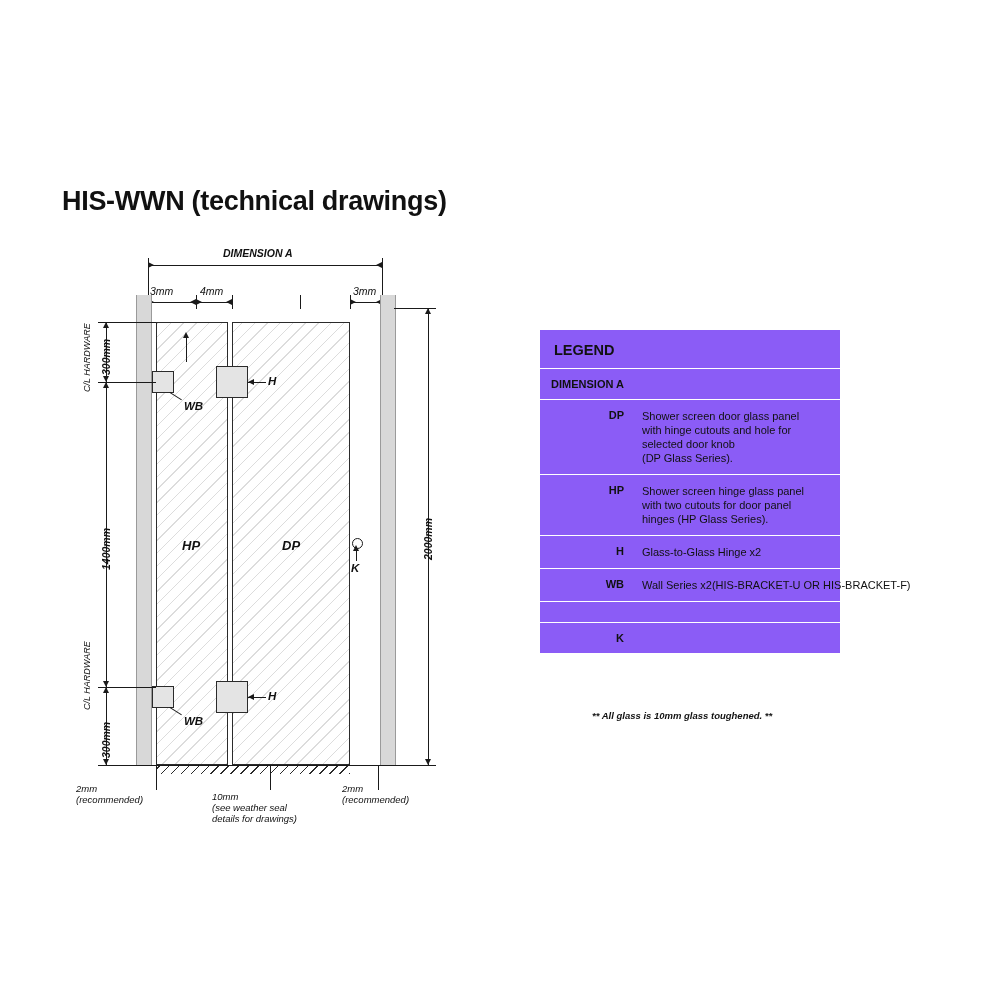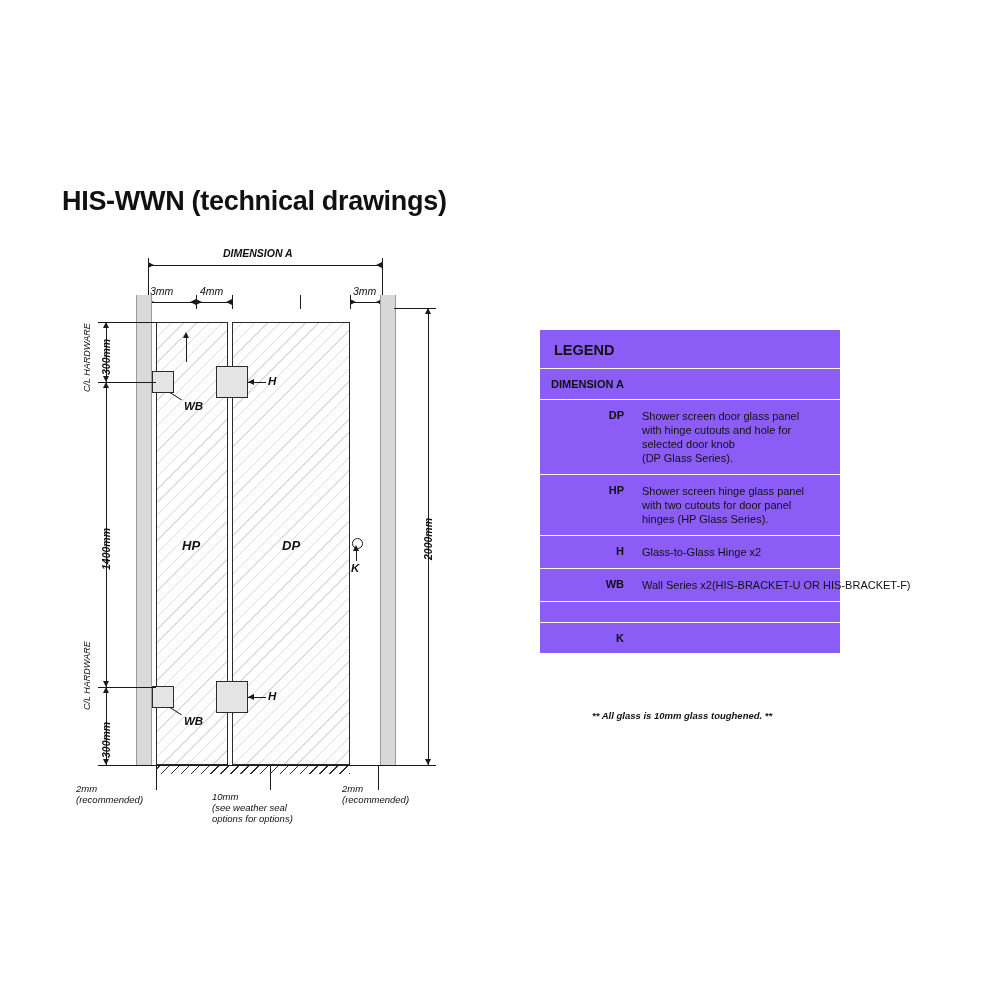--- a/index.html
+++ b/index.html
@@ -307,21 +307,21 @@
   <div class="line vline" style="left:210px; top:526px; height:24px;"></div>
   <div class="line vline" style="left:318px; top:526px; height:24px;"></div>
 
   <div class="note" style="left:16px; top:543px; width:100px;">
     <span class="n1">2mm</span><br>
     <span class="n2">(recommended)</span>
   </div>
   <div class="note" style="left:152px; top:543px; width:116px;margin-top:8px;">
     <span>10mm</span><br>
     <span style="white-space:pre-line;">(see weather seal
-options for options)</span>
+details for drawings)</span>
   </div>
   <div class="note" style="left:282px; top:543px; width:100px;">
     <span>2mm</span><br>
     <span>(recommended)</span>
   </div>
 </div>
 
 <div id="legend">
   <div class="legend-title">LEGEND</div>
 

